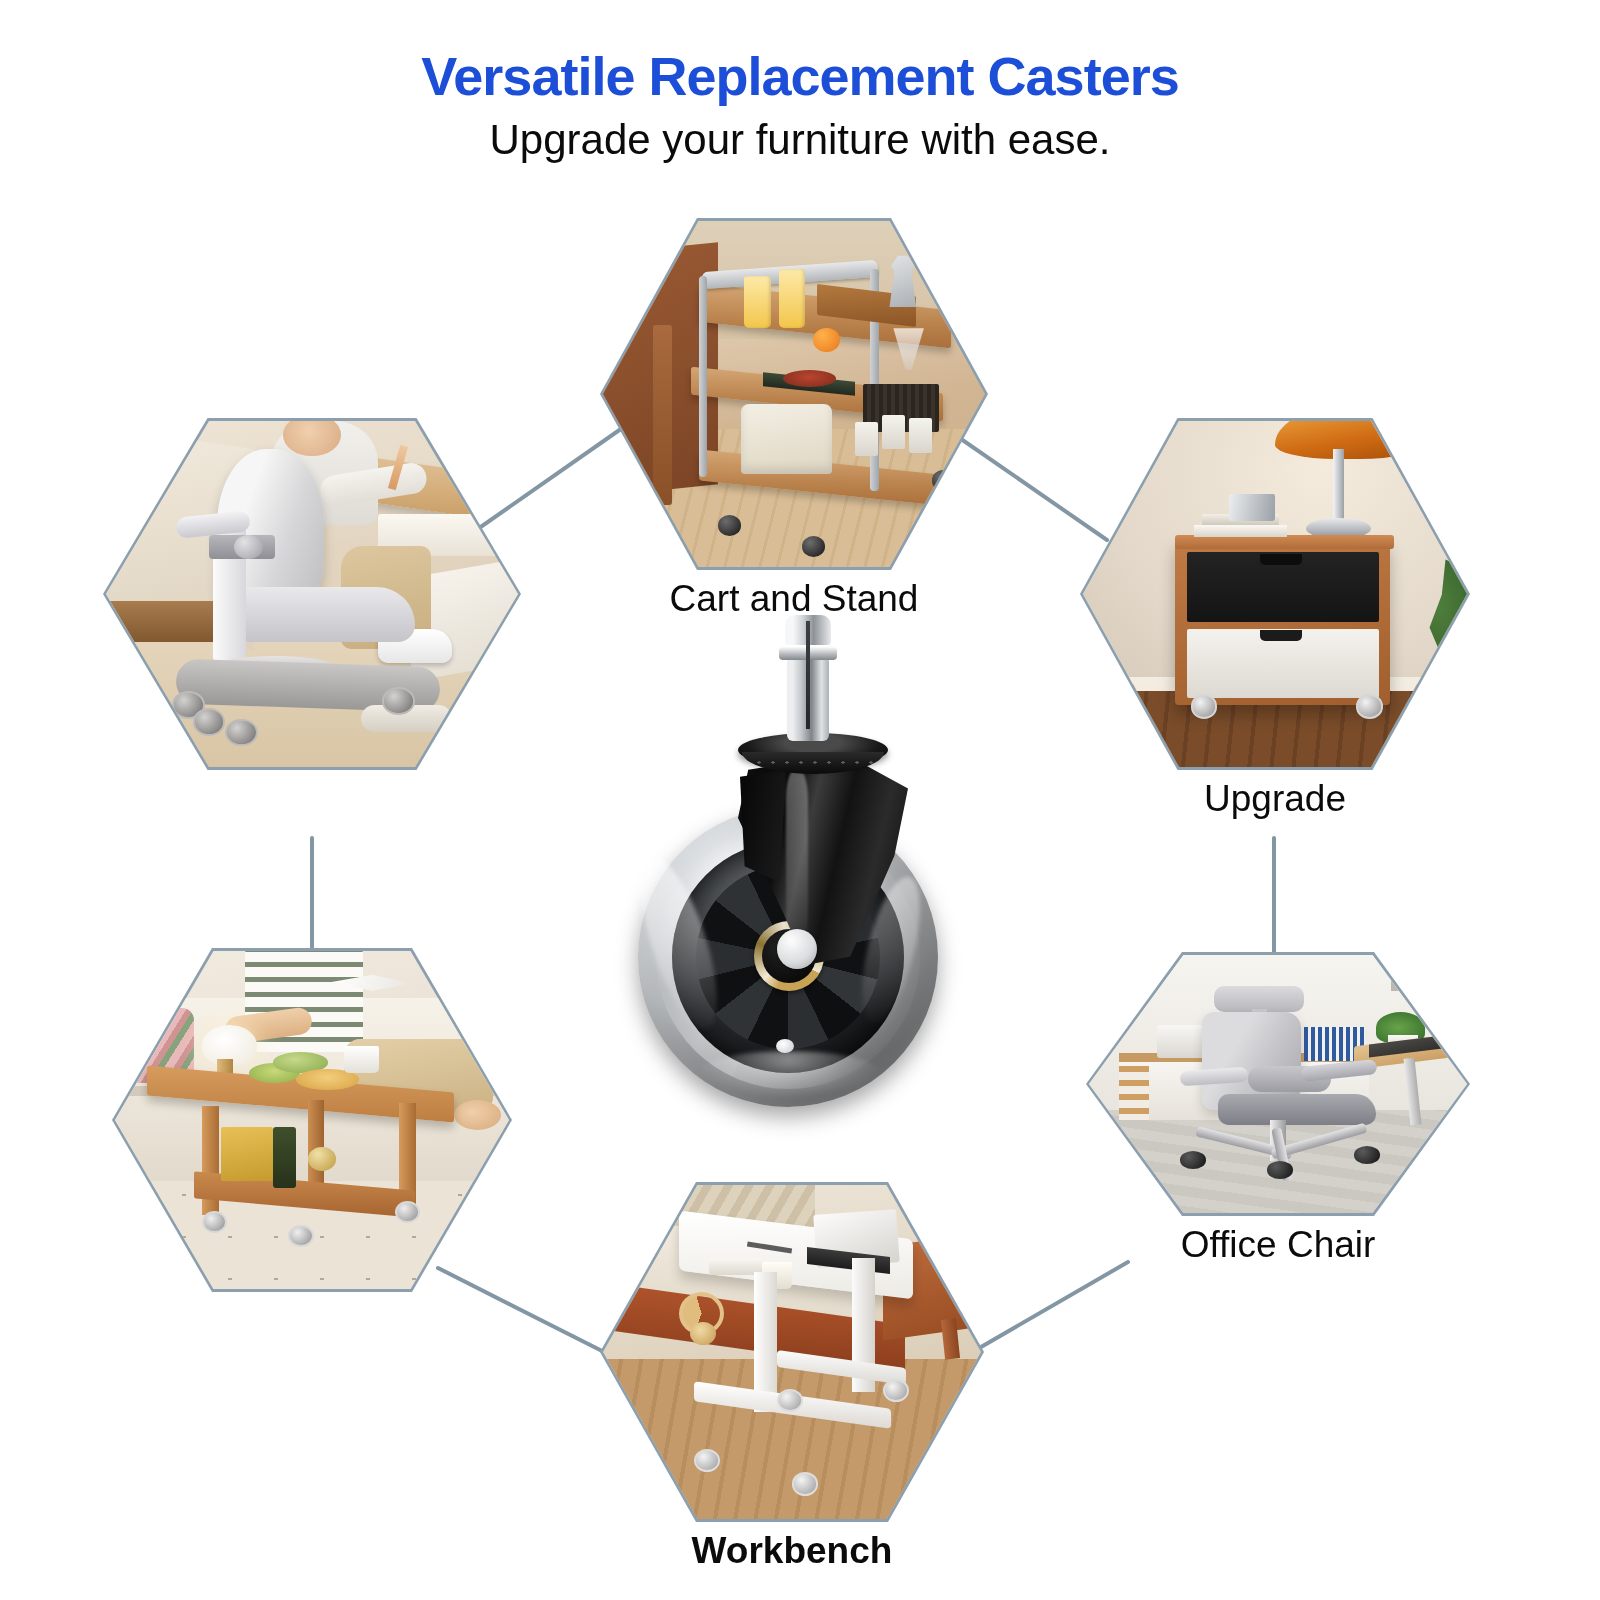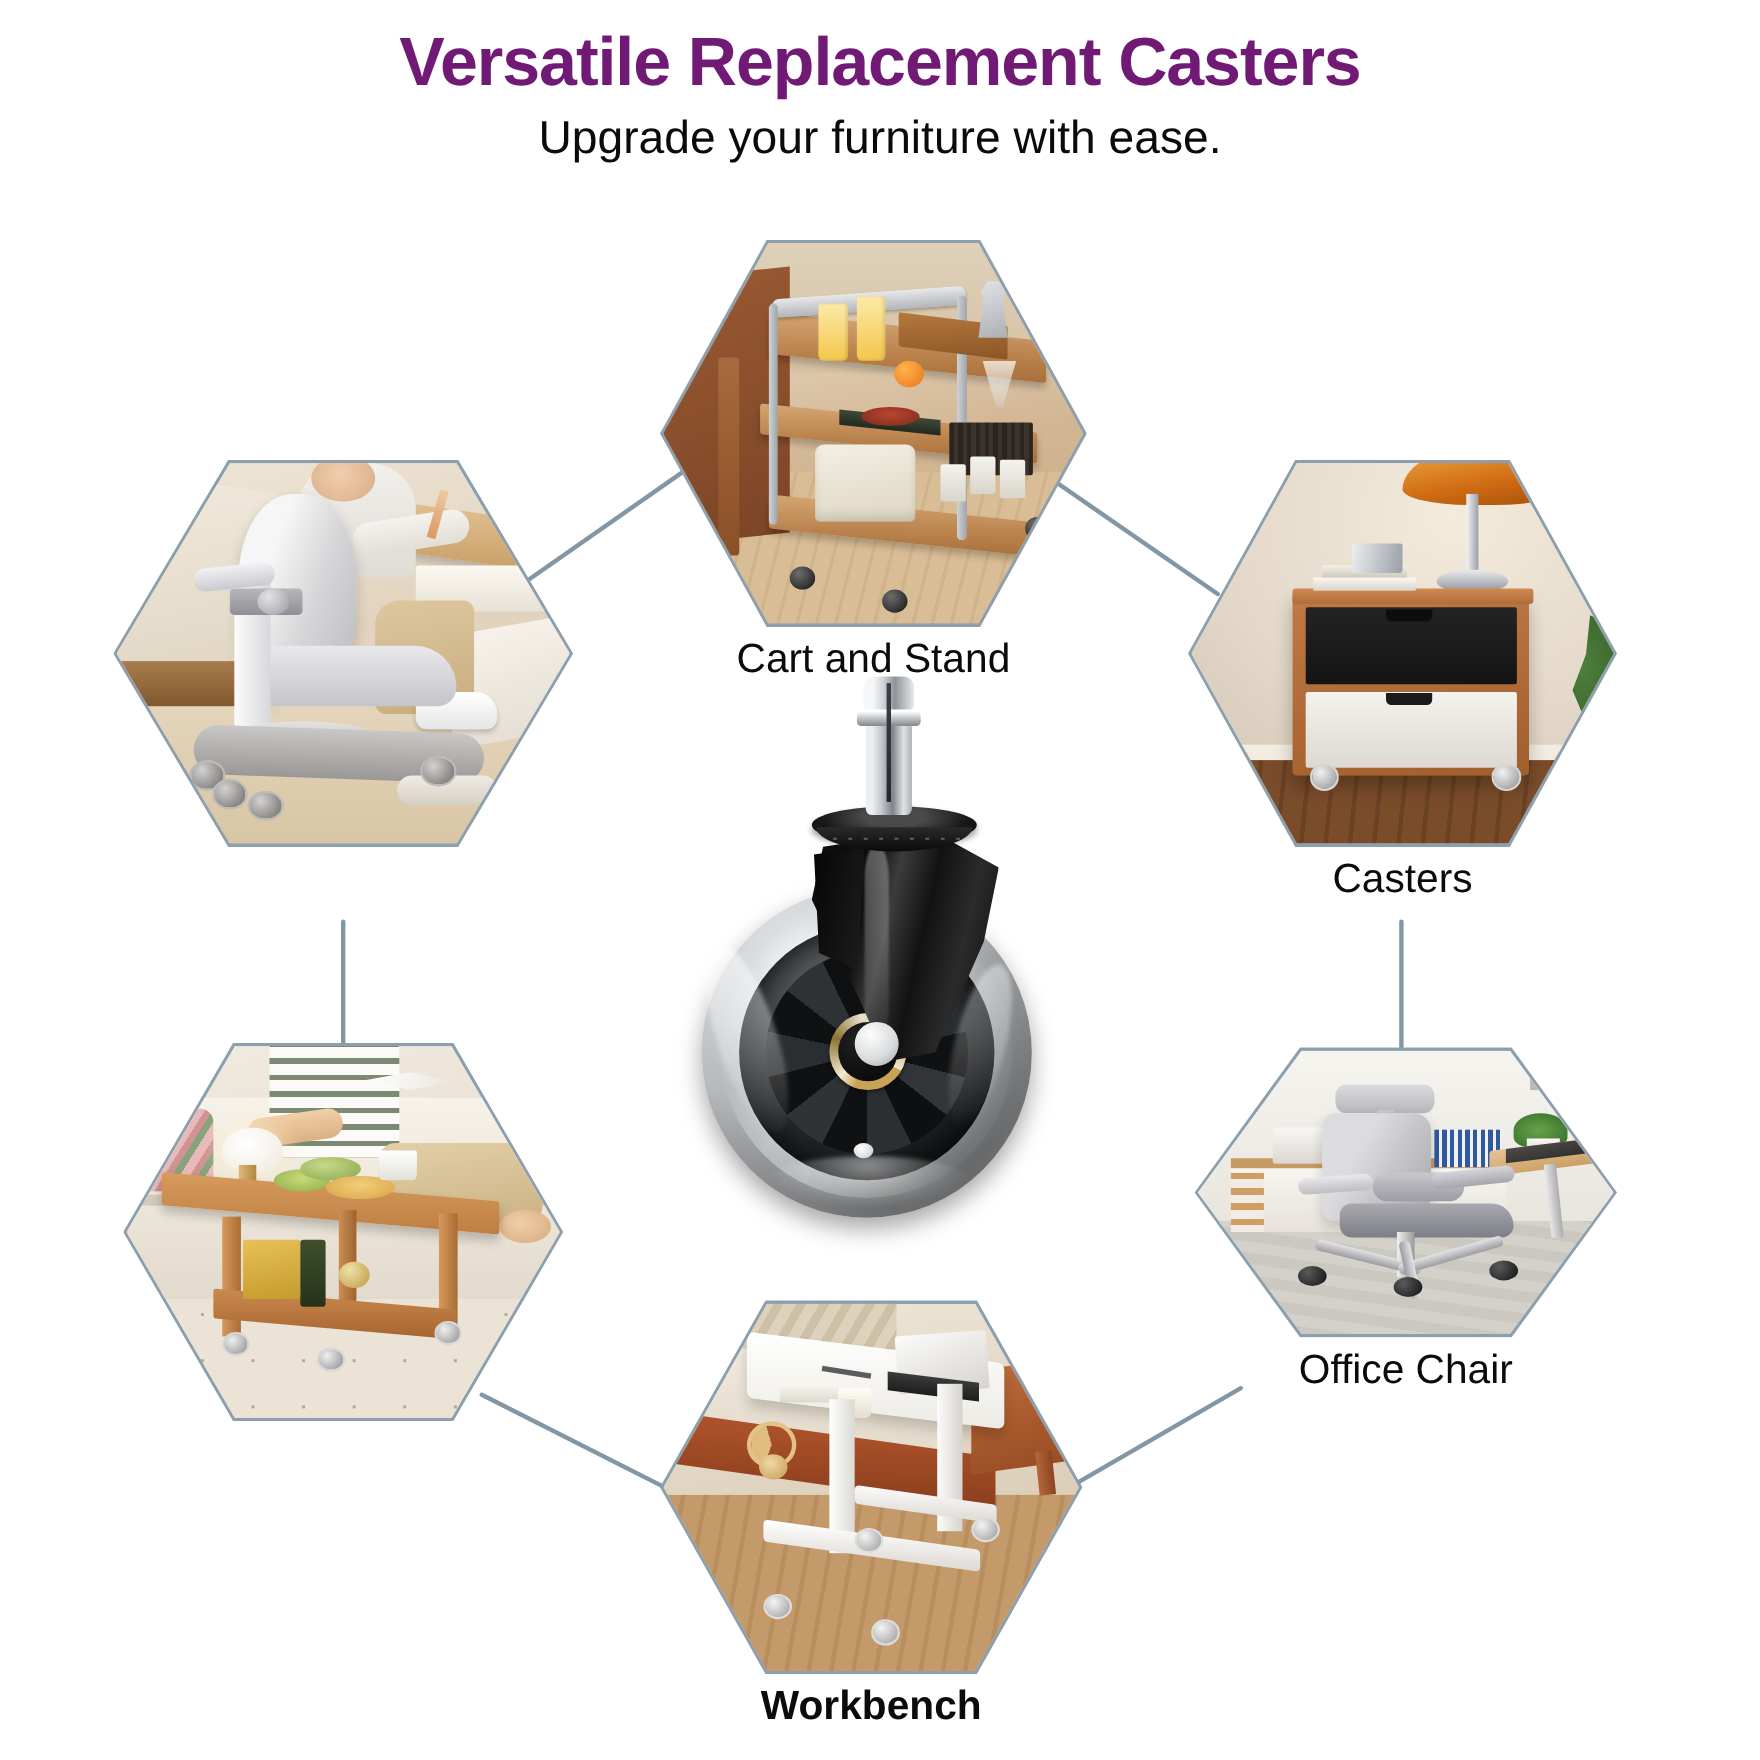--- a/index.html
+++ b/index.html
@@ -7,26 +7,26 @@
   body {
     background:#ffffff;
     font-family:"Liberation Sans", sans-serif;
     position:relative;
     overflow:hidden;
   }
 
   
   #header { position:absolute; left:0; top:0; width:1600px; text-align:center; }
   #title {
-    font-size:62px;
+    font-size:54px;
     font-weight:bold;
-    color:#701a75;
+    color:#1d4ed8;
     letter-spacing:-1px;
     line-height:1.12;
-    padding-top:22px;
+    padding-top:46px;
   }
   #subtitle {
     font-size:42px;
     font-weight:normal;
     color:#0b0b0b;
     padding-top:10px;
     letter-spacing:0px;
   }
 
   
@@ -568,21 +568,21 @@
         <div class="drwB"></div>
           <div class="hndB"></div>
         <div class="bookA"></div>
           <div class="bookB"></div>
           <div class="pot"></div>
         <div class="bw bw1"></div>
           <div class="bw bw2"></div>
       </div>
     </div>
   </div>
-  <div class="caption below">Casters</div>
+  <div class="caption below">Upgrade</div>
 </div>
 
 <div class="node" style="left:112px; top:948px; width:400px; height:344px;">
   <div class="hexwrap">
     <div class="hex border"></div>
     <div class="hex fill">
       <div class="scene s-cof">
         <div class="rug"></div>
           <div class="rugdot"></div>
         <div class="sofa"></div>

